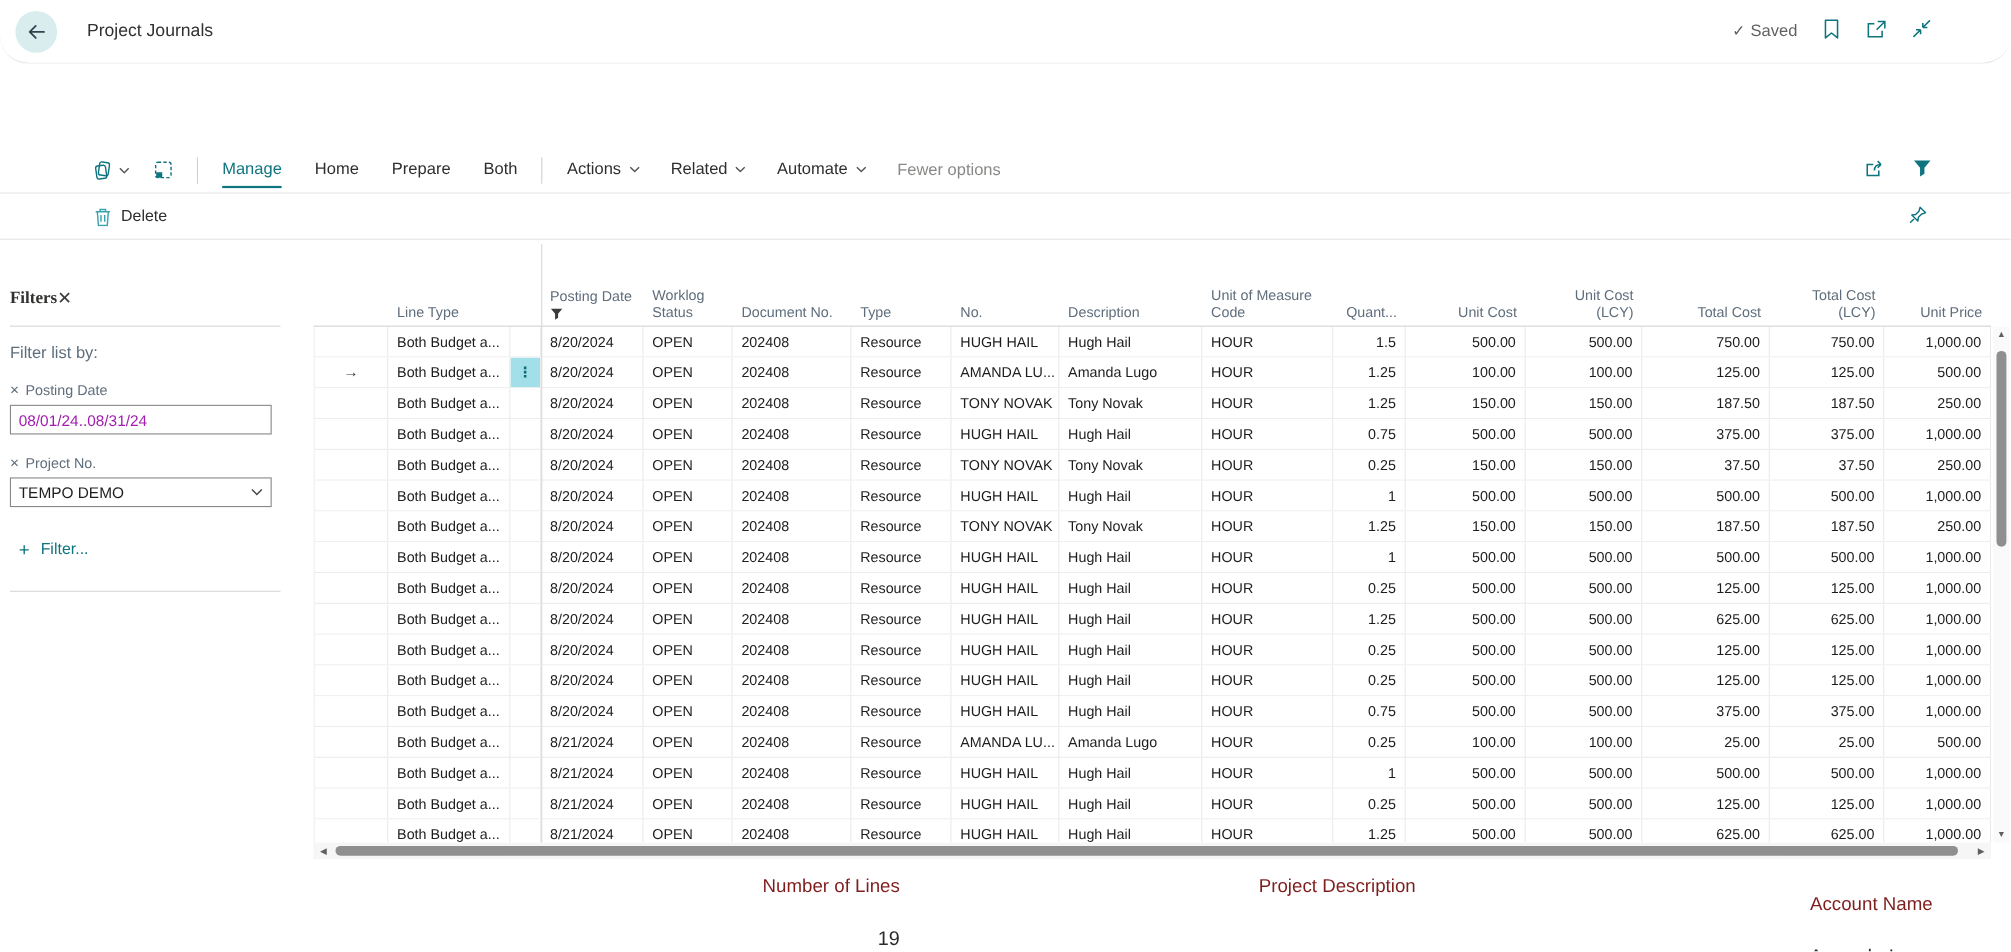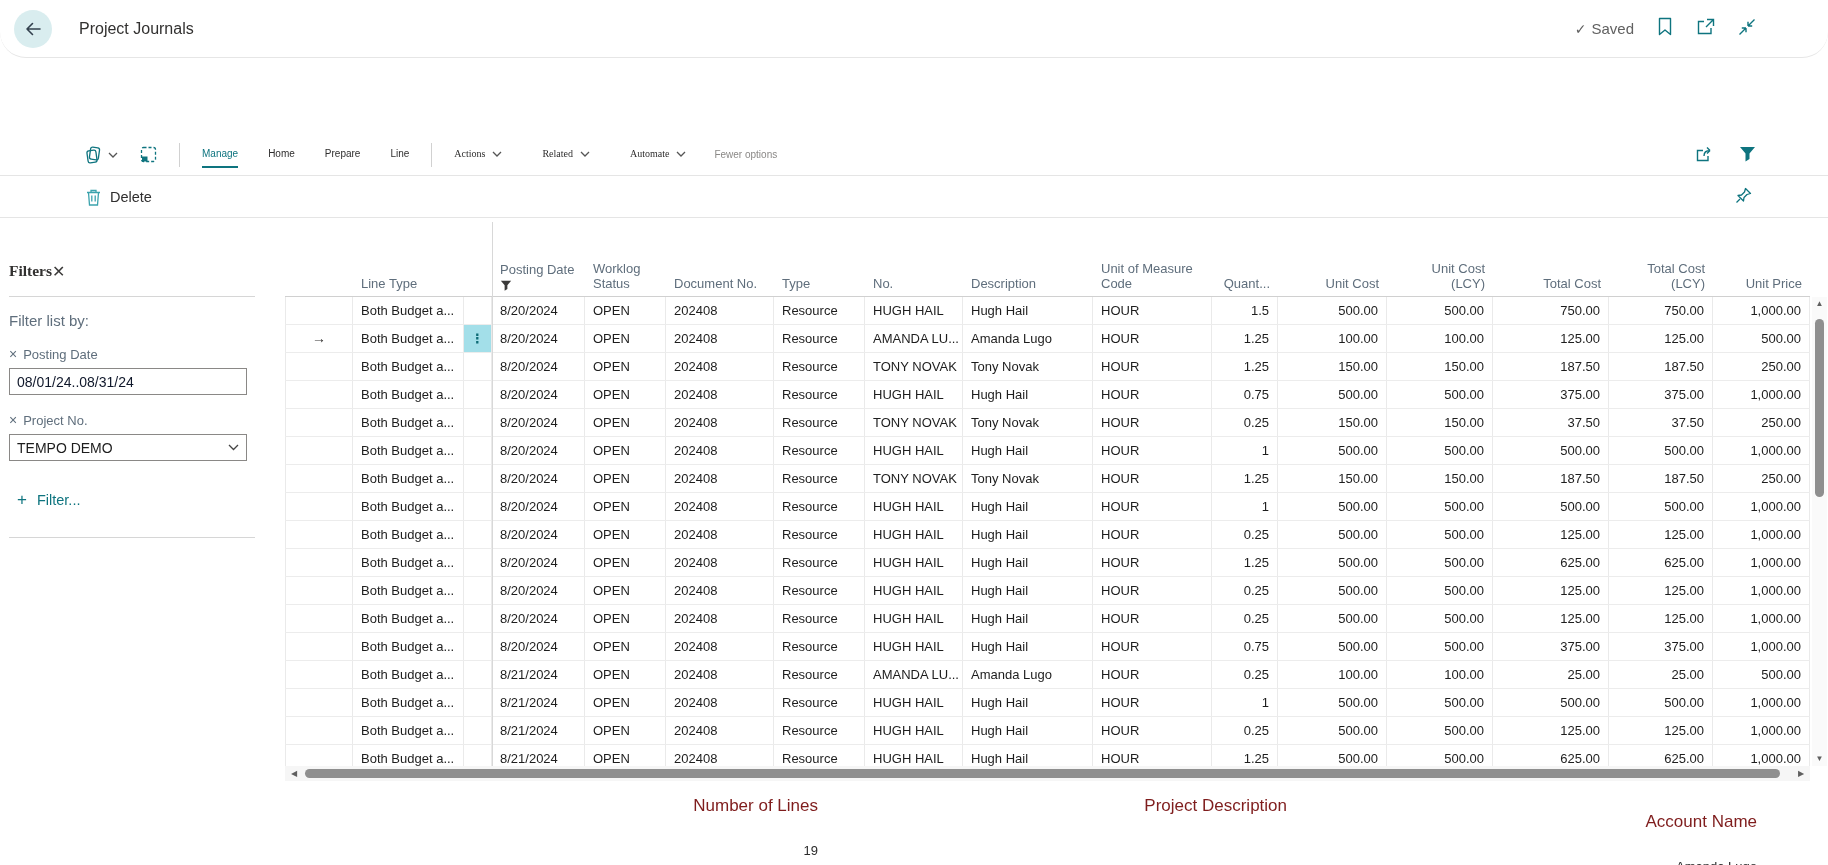--- a/index.html
+++ b/index.html
@@ -28,26 +28,26 @@
   .batch-field { position:absolute; left:779px; top:24px; width:982px; height:29px;
                  border:1px solid #919191; border-top-color:#6e6e6e; background:#fff;
                  display:flex; align-items:center; }
   .batch-field input { flex:1; border:none; outline:none; font-size:14px; color:#1d1d1d;
                        padding:0 8px; font-family:inherit; background:transparent; }
   .assist { color:#605e5c; font-size:14px; padding:0 10px; letter-spacing:1px; }
 
   
   .action-bar { position:absolute; left:0; top:134px; width:100%; height:42px;
                 border-bottom:1px solid #e5e5e5; display:flex; align-items:center;
-                padding:0 72px 0 84px; font-size:10px; }
+                padding:0 72px 0 84px; font-size:15px; }
   .icon-btn { display:flex; align-items:center; gap:5px; }
   .lg-gap { margin-left:22px; }
   .vdiv { width:1px; height:24px; background:#d1d1d1; margin:0 22px; }
   .tabs, .menus { display:flex; align-items:center; gap:30px; }
-  .menus { gap:40px;font-family:Liberation Serif, serif; }
+  .menus { gap:28px; }
   .tab, .menu { color:#2f2e2e; display:flex; align-items:center; gap:7px; position:relative; padding:4px 0 6px; }
   .tab.active { color:#0e747f; }
   .tab.active::after { content:""; position:absolute; left:0; right:0; bottom:-3px; height:2.5px; background:#0e747f; }
   .fewer { color:#8a8886; margin-left:28px; }
   .ab-right { margin-left:auto; display:flex; align-items:center; gap:24px; }
 
   
   .command-bar { position:absolute; left:0; top:177px; width:100%; height:41px;
                  border-bottom:1px solid #e5e5e5; display:flex; align-items:center;
                  padding:0 76px 0 86px; font-size:14.5px; }
@@ -57,21 +57,21 @@
   
   .filters { position:absolute; left:9px; top:256px; width:246px; }
   .f-head { display:flex; align-items:center; height:30px;font-family:Liberation Serif, serif; }
   .f-title { font-size:15.5px; font-weight:700; color:#323130; }
   .f-close { font-size:16px; color:#3b3a39; padding-right:6px; }
   .f-div { height:1px; background:#d6d6d6; margin-top:10px; }
   .f-sub { margin-top:15px; font-size:15px; color:#5f6e7c; }
   .f-chip { margin-top:17px; font-size:13px; color:#5f6e7c; display:flex; align-items:center; gap:6px; }
   .f-x { font-size:14px; color:#5f6e7c; cursor:pointer; }
   .f-input { margin-top:6px; width:238px; height:27px; border:1px solid #8a8886;
-             font-size:14px; color:#0f172a; padding:0 7px; font-family:inherit; outline:none; }
+             font-size:14px; color:#a21caf; padding:0 7px; font-family:inherit; outline:none; }
   .f-select { margin-top:6px; width:238px; height:27px; border:1px solid #8a8886;
               font-size:14px; color:#1d1d1d; padding:0 7px; display:flex; align-items:center;
               justify-content:space-between; cursor:pointer; background:#fff; }
   .f-add { margin-top:29px; margin-left:8px; display:flex; align-items:center; gap:10px;
            color:#0e747f; font-size:14.5px; }
   .f-add .plus { font-size:17px; font-weight:400; }
   .f-bottom { margin-top:27px; }
 
   
   .grid { --cols:68px 111px 28px 93px 81px 108px 91px 98px 130px 119px 66px 109px 106px 116px 104px 97px;
@@ -106,21 +106,21 @@
   .vthumb { position:absolute; left:3px; top:22px; width:9px; height:178px; background:#8f8f8f; border-radius:5px; }
   .hscroll { position:absolute; left:285px; top:766px; width:1525px; height:15px; background:#f6f6f6; }
   .hscroll .arrow { position:absolute; top:0; width:14px; height:15px; text-align:center;
                     font-size:8px; color:#5f5f5f; line-height:15px; }
   .hscroll .arrow.left { left:2px; } .hscroll .arrow.right { right:2px; }
   .hthumb { position:absolute; left:20px; top:3px; width:1475px; height:9px; background:#8f8f8f; border-radius:5px; }
 
   
   .stat { position:absolute; width:220px; text-align:right; }
   .stat .s-label { font-size:17px; color:#7f1d1d; }
-  .stat .s-value { margin-top:27px; font-size:13px; color:#2b2b2b; }
+  .stat .s-value { margin-top:27px; font-size:18px; color:#2b2b2b; }
   .stat1 { left:598px; top:796px; }
   .stat2 { left:1067px; top:796px; }
   .stat3 { left:1537px; top:796px;margin-top:16px; }
 </style>
 </head>
 <body>
 
 <div class="app">
 
   <header class="topbar">
@@ -181,21 +181,21 @@
       <button class="tab active">
           <span>Manage</span>
         </button>
         <button class="tab">
           <span>Home</span>
         </button>
         <button class="tab">
           <span>Prepare</span>
         </button>
         <button class="tab">
-          <span>Line</span>
+          <span>Both</span>
         </button>
     </div>
     <span class="vdiv"></span>
     <div class="menus">
       <button class="menu">
           <span>Actions</span>
           <svg width="10" height="6" viewBox="0 0 10 6">
             <path d="M1 1l4 4 4-4" fill="none" stroke="#555" stroke-width="1.3"></path>
           </svg>
         </button>

